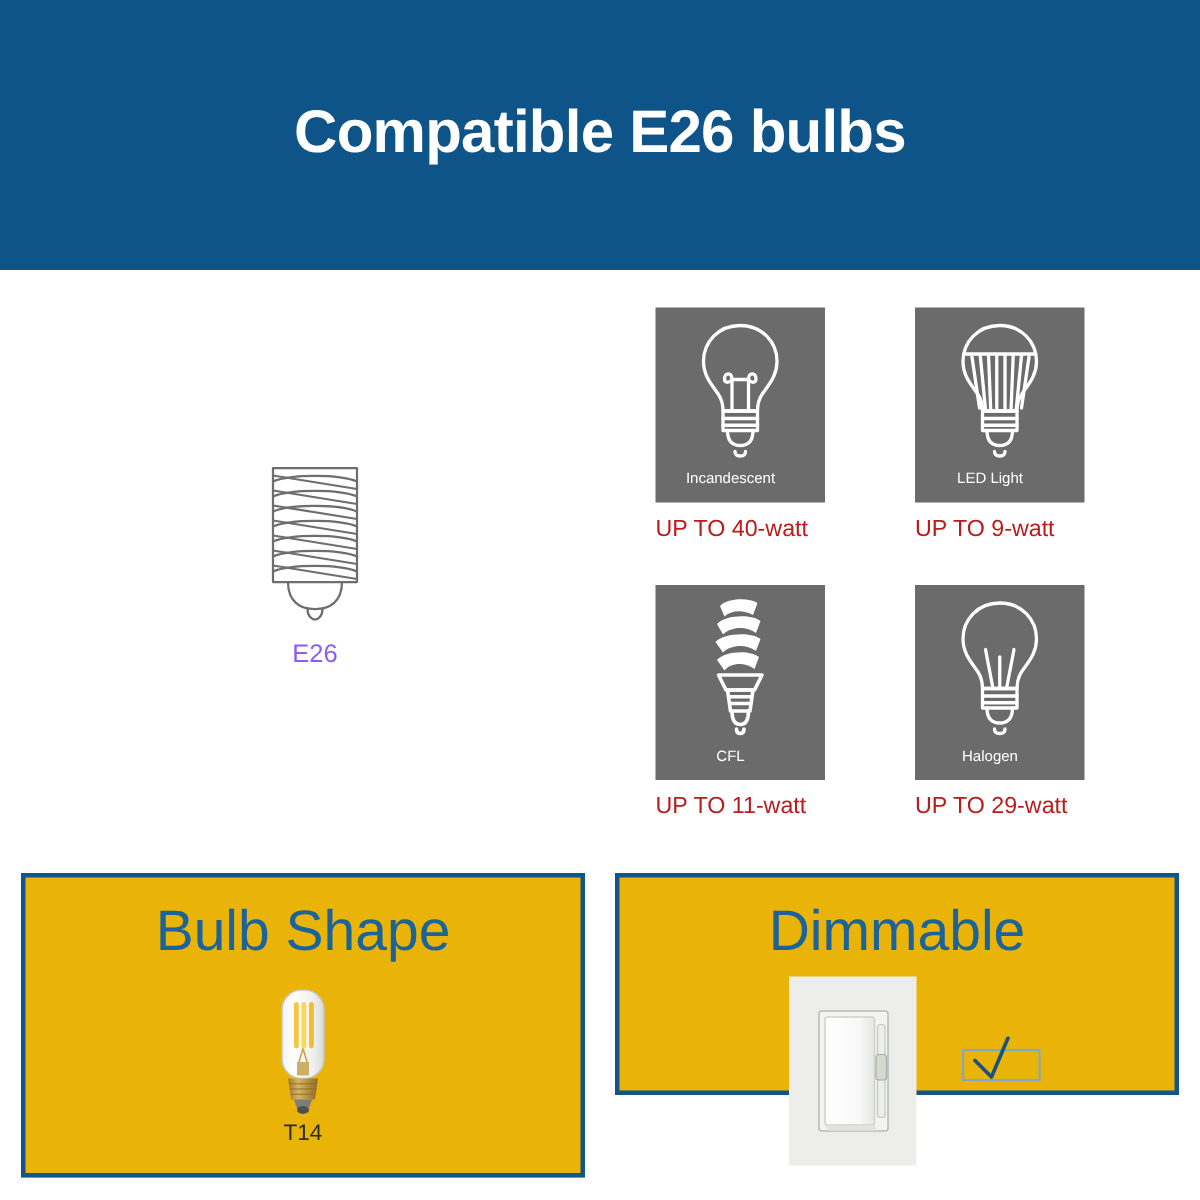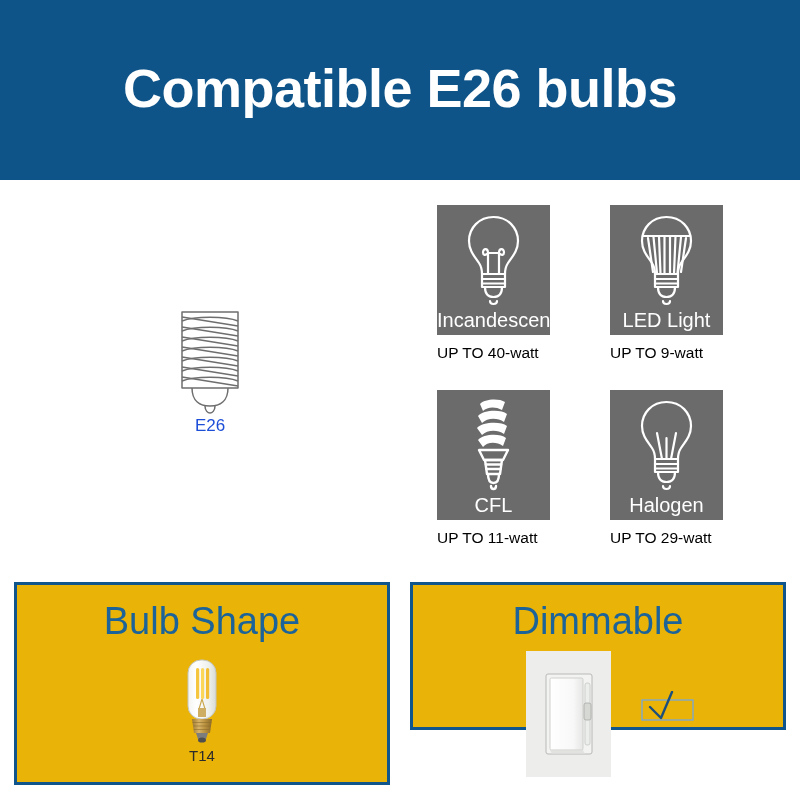--- a/index.html
+++ b/index.html
@@ -14,36 +14,37 @@
 
   
   .banner{
     position:absolute;left:0;top:0;width:800px;height:180px;
     background:#0f5488;
   }
   .banner-title{
     position:absolute;left:0;top:56px;width:800px;
     text-align:center;
     color:#ffffff;
-    font-size:54px;
+    font-size:40px;
     font-weight:bold;
     letter-spacing:-0.5px;
     line-height:64px;
     white-space:nowrap;
     font-family:"Liberation Sans", sans-serif;
   }
 
   
   .e26-block{
     position:absolute;left:120px;top:300px;width:180px;
     text-align:center;
   }
   .e26-icon{display:block;margin:0 auto;}
   .e26-label{
-    color:#1d4ed8;
+    margin-top:10px;
+    color:#8b5cf6;
     font-size:17px;
     line-height:22px;
     font-family:"Liberation Sans", sans-serif;
   }
 
   
   .cards{
     position:absolute;left:437px;top:205px;width:290px;height:350px;
   }
   .card{
@@ -57,30 +58,30 @@
   .card-tile{
     width:113px;height:130px;
     background:#6b6b6b;
     position:relative;
     display:block;
   }
   .card-art{
     position:absolute;left:0;top:4px;width:113px;height:98px;
   }
   .card-name{
-    position:absolute;left:0;bottom:6px;width:113px;
+    position:absolute;left:0;bottom:6px;width:100px;
     text-align:center;
     color:#ffffff;
-    font-size:20px;
+    font-size:10px;
     line-height:18px;
     font-family:"Liberation Sans", sans-serif;
   }
   .card-watt{
     margin-top:9px;
-    color:#000000;
+    color:#b91c1c;
     font-size:15.5px;
     line-height:18px;
     white-space:nowrap;
     font-family:"Liberation Sans", sans-serif;
   }
 
   
   .panel{
     position:absolute;
     border:3px solid #10558c;

